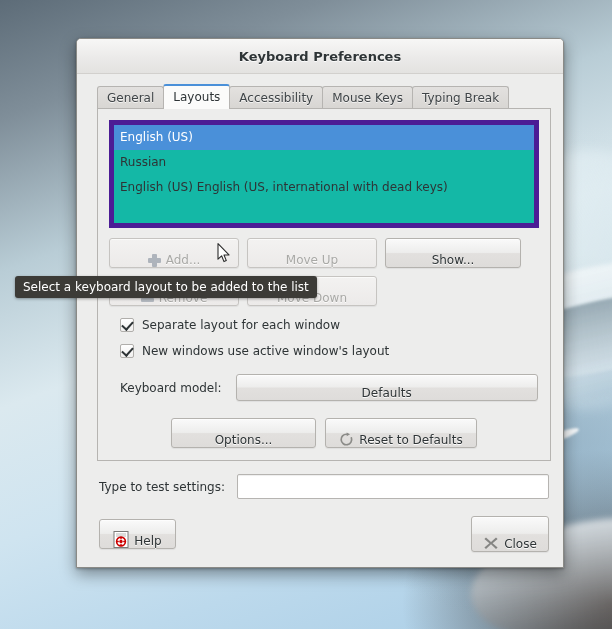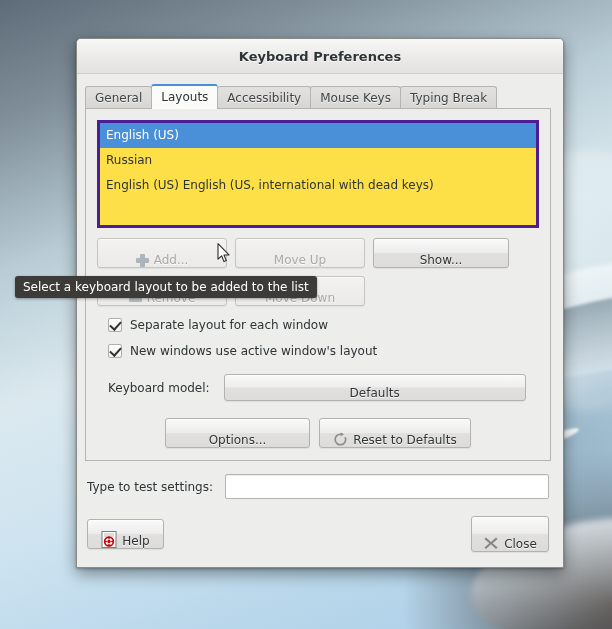--- a/index.html
+++ b/index.html
@@ -84,21 +84,21 @@
     justify-content: center;
   }
   #window-title {
     font-size: 13px;
     font-weight: bold;
     color: #2e3436;
     text-shadow: 0 1px 0 rgba(255,255,255,0.85);
   }
 
   #dialog-body {
-    padding: 10px 12px 0 8px;
+    padding: 10px 12px 0 20px;
   }
 
   
   .notebook {
     position: relative;
   }
   .tab-strip {
     display: flex;
     align-items: flex-end;
     height: 24px;
@@ -136,22 +136,22 @@
   .tab-panel {
     background: #ededec;
     border: 1px solid #b6b4b1;
     border-top: none;
     padding: 11px 11px 12px 11px;
     box-sizing: border-box;
   }
 
   
   .layout-list {
-    background: #fde047;
-    border: 3px solid #4c1d95;
+    background: #14b8a6;
+    border: 5px solid #4c1d95;
     height: 108px;
     box-sizing: border-box;
     overflow: hidden;
   }
   .layout-row {
     height: 25px;
     line-height: 25px;
     padding: 0 0 0 6px;
     font-size: 12px;
     color: #2e3436;

